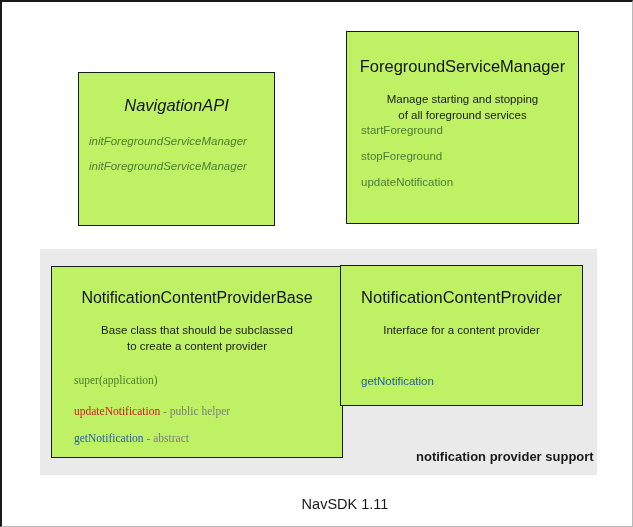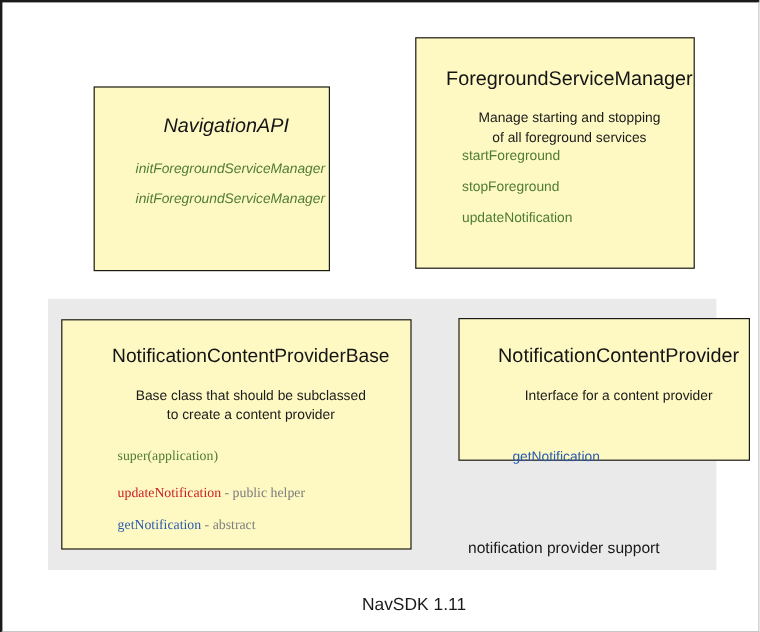--- a/index.html
+++ b/index.html
@@ -31,25 +31,24 @@
   .group-caption {
     position: absolute;
     font-size: 13px;
     color: #1a1a1a;
     white-space: nowrap;
   }
 
   
   .class-box {
     position: absolute;
-    background: #fef9c3;
+    background: #bef264;
     border: 1.6px solid #1a1a1a;
     box-sizing: border-box;
     text-align: center;
-    padding-left: 24px;
   }
   .class-title {
     font-size: 16.5px;
     color: #141414;
     line-height: 1.25;
     white-space: nowrap;
   }
   .class-desc {
     font-size: 11.5px;
     color: #1a1a1a;
@@ -76,21 +75,21 @@
     color: #1a1a1a;
   }
 </style>
 </head>
 <body>
 
 <div id="canvas">
 
   <div class="group-region" style="left:38px; top:247px; width:557px; height:226px;"></div>
 
-  <div class="group-caption" style="left:388px; top:447px;">notification provider support</div>
+  <div class="group-caption" style="left:414px; top:447px;font-weight:bold;">notification provider support</div>
 
   <div class="class-box" style="left:76px; top:70px; width:197px; height:154px;font-style:italic;">
     <div class="class-title" style="margin-top:22px;">NavigationAPI</div>
     <div class="member-list" style="margin-top:18px; padding-left:10px;">
       <div class="member" style="margin-bottom:10px;">
         <span class="member-name" style="color:#4f7c34;">initForegroundServiceManager</span><span class="member-note"></span>
       </div>
       <div class="member">
         <span class="member-name" style="color:#4f7c34;">initForegroundServiceManager</span><span class="member-note"></span>
       </div>
@@ -128,21 +127,21 @@
       </div>
       <div class="member" style="margin-bottom:12px;margin-top:16px;">
         <span class="member-name" style="color:#cc2026;">updateNotification</span><span class="member-note"> - public helper</span>
       </div>
       <div class="member">
         <span class="member-name" style="color:#2a5bb0;">getNotification</span><span class="member-note"> - abstract</span>
       </div>
     </div>
   </div>
 
-  <div class="class-box" style="left:338px; top:263px; width:243px; height:119px;margin-left:42px;">
+  <div class="class-box" style="left:338px; top:263px; width:243px; height:141px;">
     <div class="class-title" style="margin-top:21px;">NotificationContentProvider</div>
     <div class="class-desc" style="margin-top:14px;">
       <div>Interface for a content provider</div>
     </div>
     <div class="member-list" style="margin-top:36px; padding-left:20px;">
       <div class="member">
         <span class="member-name" style="color:#2a5bb0;">getNotification</span><span class="member-note"></span>
       </div>
     </div>
   </div>

